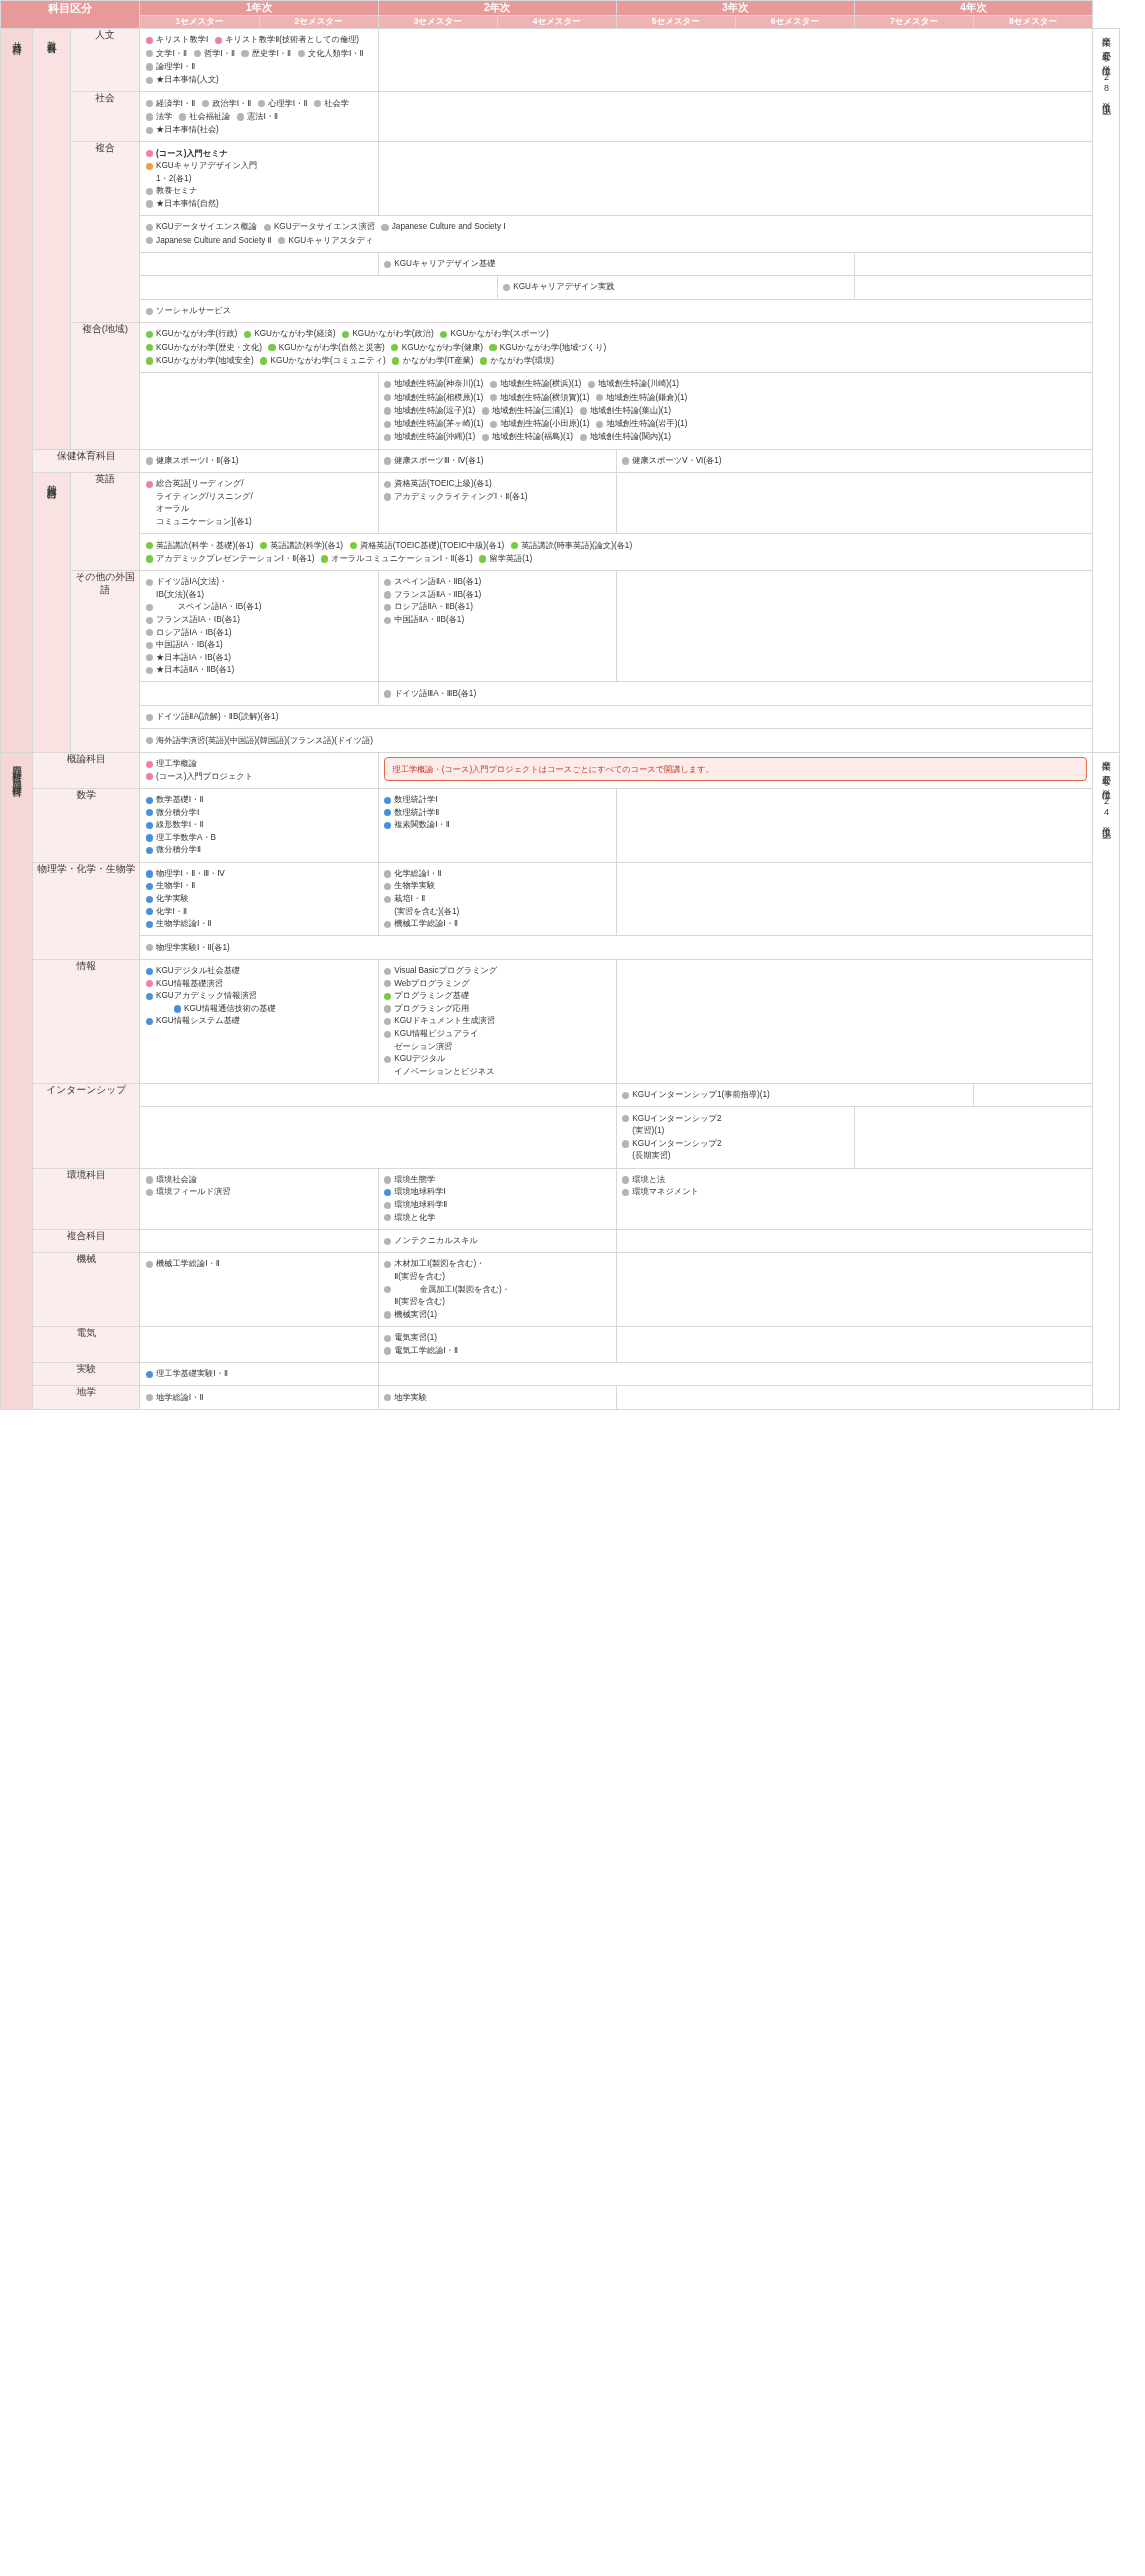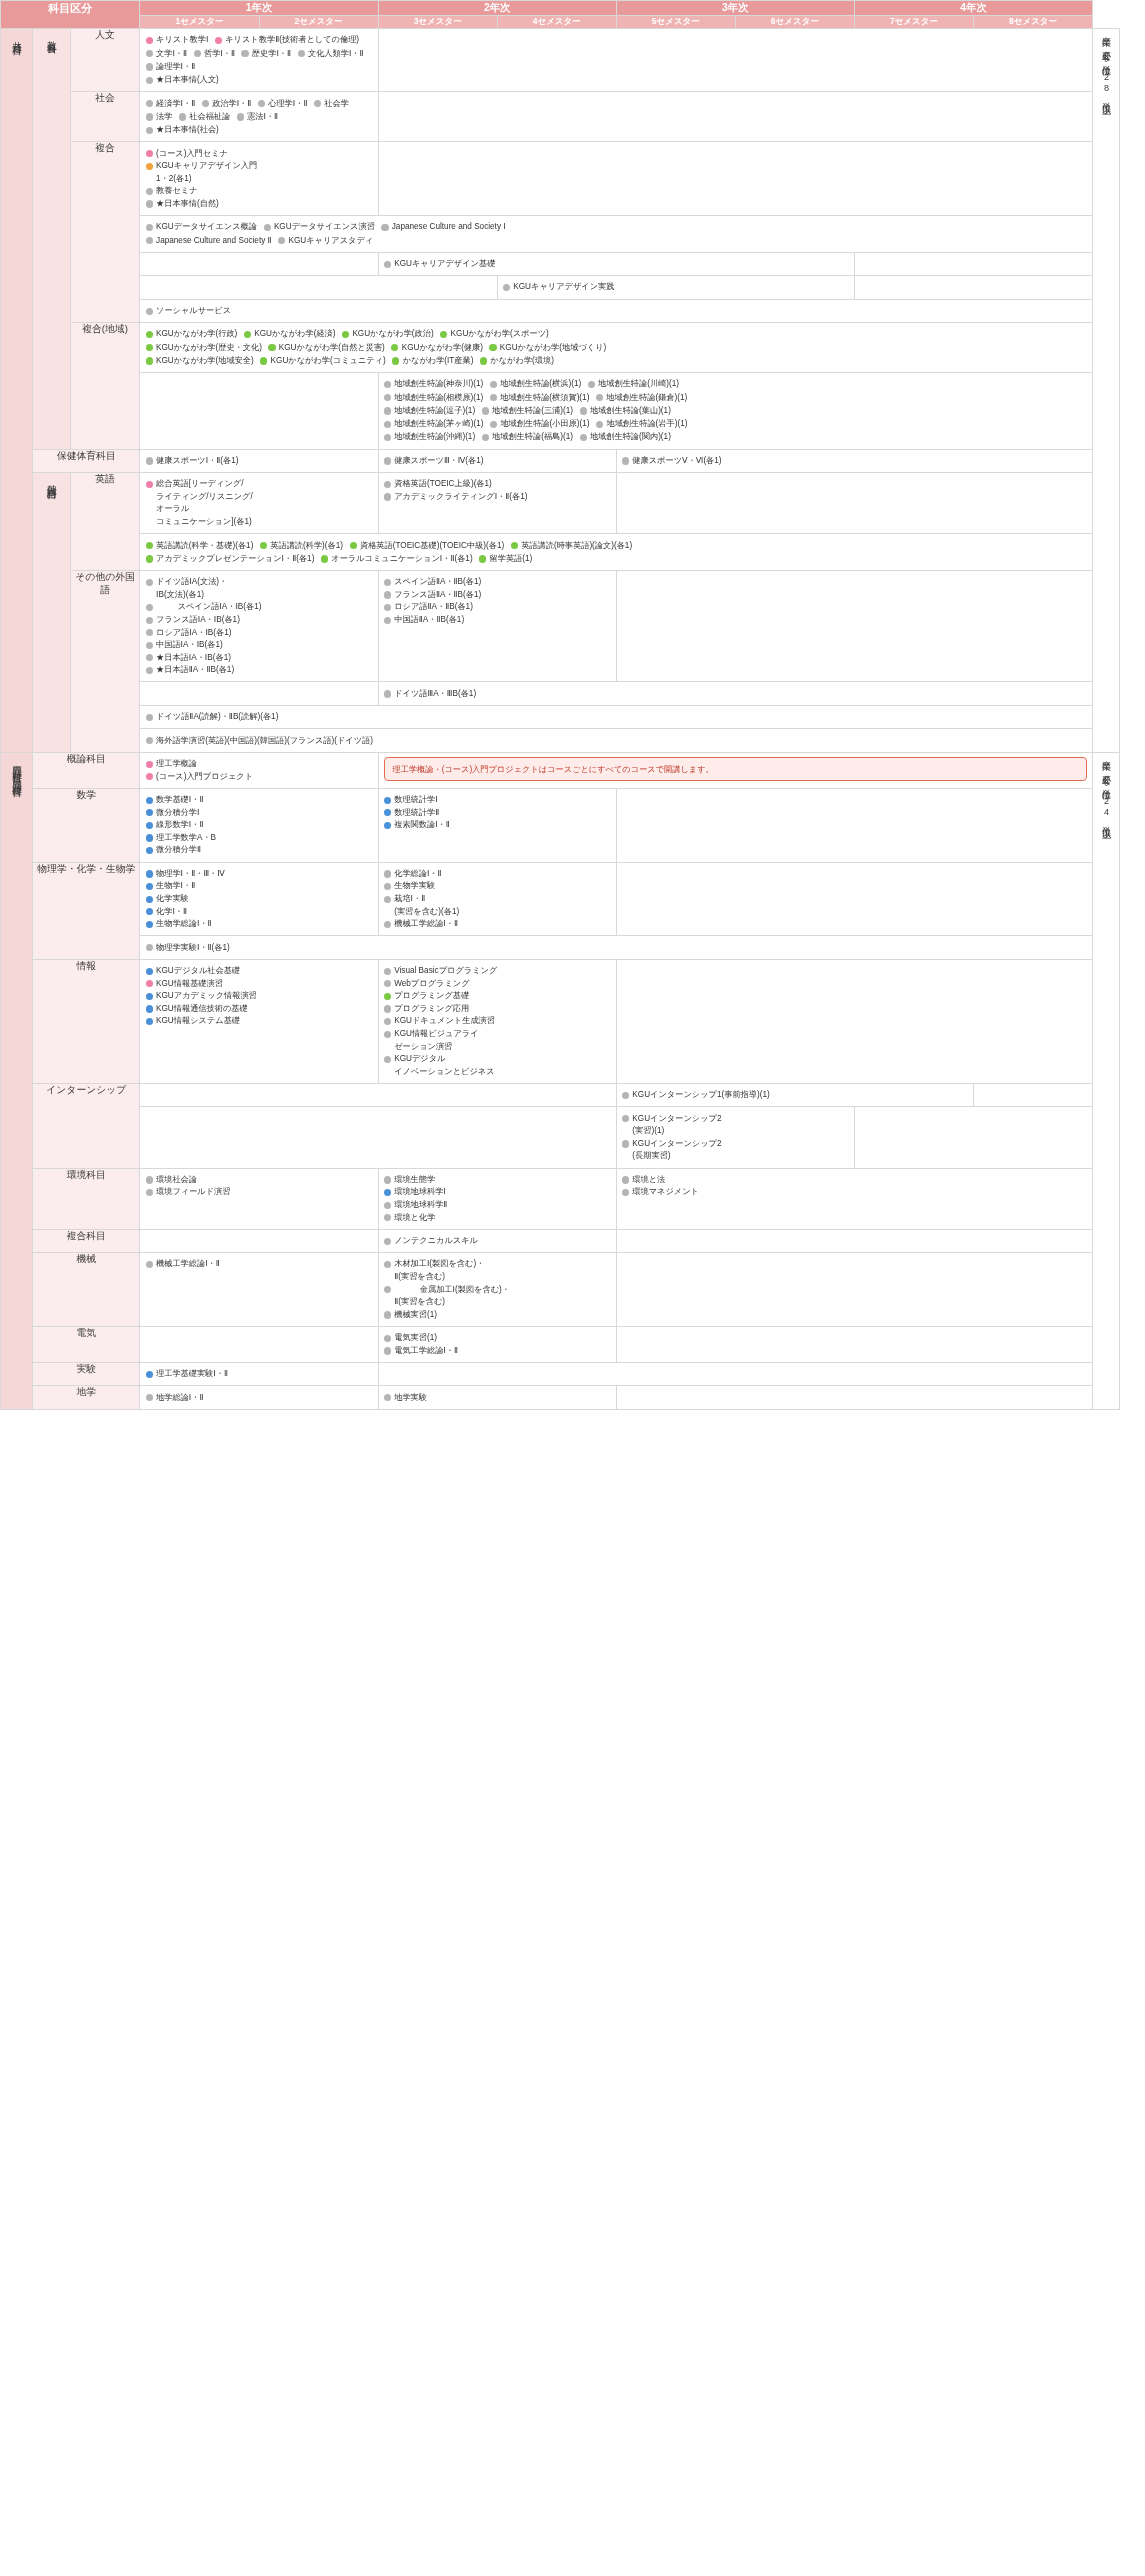--- a/index.html
+++ b/index.html
@@ -194,21 +194,21 @@
           </td>
           <td colspan="6" class="empty">
             <div class="cell"></div>
           </td>
         </tr>
         <tr>
           <td rowspan="5" class="lab-l3">複合</td>
           <td colspan="2">
             <div class="cell">
               <div class="inline-list">
-                <span class="course" style="display: block;"><span class="dot" style="background: rgb(239, 127, 168);"></span><span>(コース)入門セミナ</span></span>
+                <span class="course" style="display: block; font-weight: bold;"><span class="dot" style="background: rgb(239, 127, 168);"></span><span>(コース)入門セミナ</span></span>
               </div>
               <div class="inline-list">
                 <span class="course" style="display: block;"><span class="dot" style="background: rgb(240, 161, 60);"></span><span>KGUキャリアデザイン入門</span></span>
                 <span class="course cont" style="display: block;"><span>1・2(各1)</span></span>
               </div>
               <div class="inline-list">
                 <span class="course" style="display: block;"><span class="dot" style="background: rgb(180, 180, 180);"></span><span>教養セミナ</span></span>
               </div>
               <div class="inline-list">
                 <span class="course" style="display: block;"><span class="dot" style="background: rgb(180, 180, 180);"></span><span>★日本事情(自然)</span></span>
@@ -541,21 +541,21 @@
               <div class="inline-list">
                 <span class="course" style="display: block;"><span class="dot" style="background: rgb(74, 144, 217);"></span><span>KGUデジタル社会基礎</span></span>
               </div>
               <div class="inline-list">
                 <span class="course" style="display: block;"><span class="dot" style="background: rgb(239, 127, 168);"></span><span>KGU情報基礎演習</span></span>
               </div>
               <div class="inline-list">
                 <span class="course" style="display: block;"><span class="dot" style="background: rgb(74, 144, 217);"></span><span>KGUアカデミック情報演習</span></span>
               </div>
               <div class="inline-list">
-                <span class="course" style="display: block;"><span class="dot" style="background: rgb(74, 144, 217);"></span><span>KGU情報通信技術の基礎</span></span>
+                <span class="course" style="display: block; margin-left: 28px;"><span class="dot" style="background: rgb(74, 144, 217);"></span><span>KGU情報通信技術の基礎</span></span>
               </div>
               <div class="inline-list">
                 <span class="course" style="display: block;"><span class="dot" style="background: rgb(74, 144, 217);"></span><span>KGU情報システム基礎</span></span>
               </div>
             </div>
           </td>
           <td colspan="2">
             <div class="cell">
               <div class="inline-list">
                 <span class="course" style="display: block;"><span class="dot" style="background: rgb(180, 180, 180);"></span><span>Visual Basicプログラミング</span></span>

